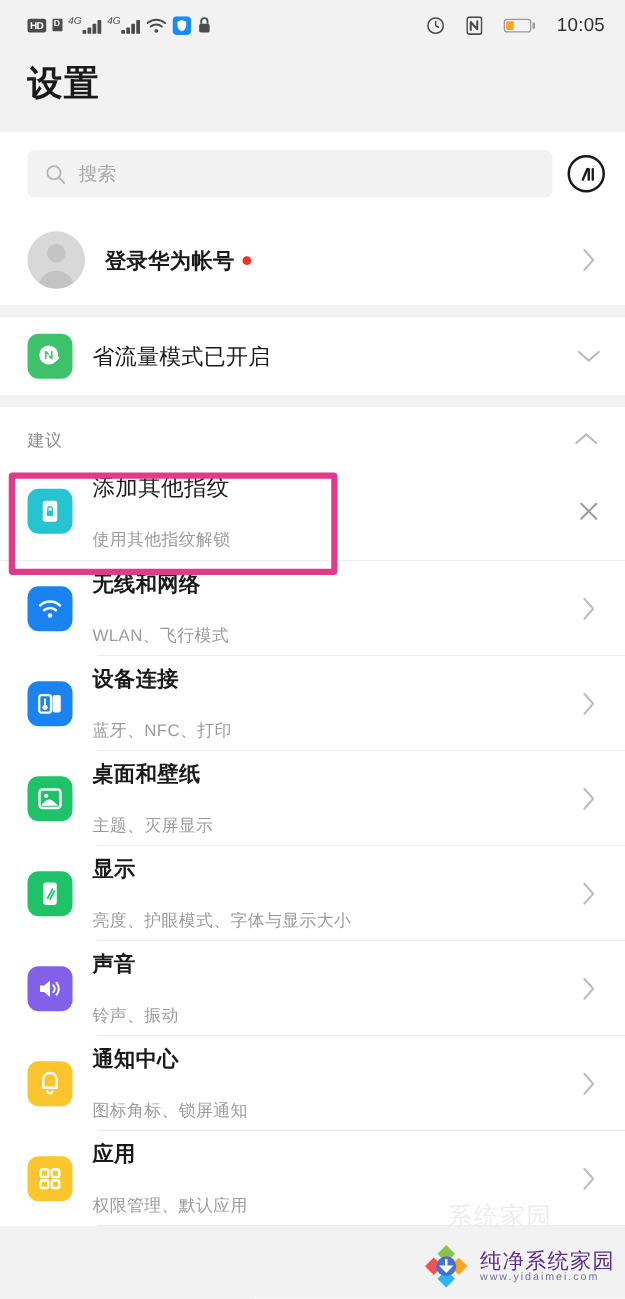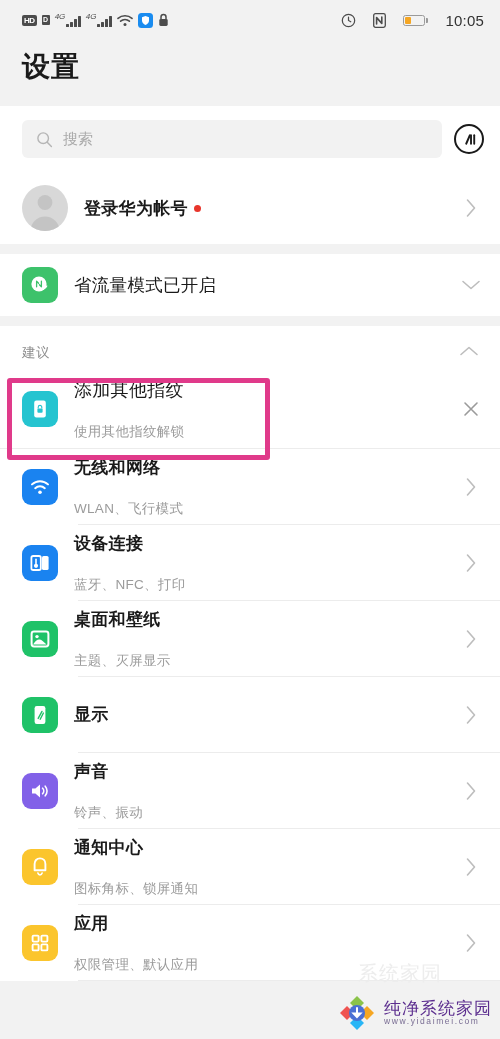--- a/index.html
+++ b/index.html
@@ -367,20 +367,21 @@
 
     <div class="row main-row">
       <div class="appicon" style="background:#1fc268">
         <svg width="24" height="24" viewBox="0 0 24 24">
           <rect x="6.6" y="3" width="10.8" height="18" rx="2.2" fill="#fff"></rect>
           <path d="M10.2 15.4L14 8.4M12.2 16.2L15.4 10" stroke="#1fc268" stroke-width="1.4" stroke-linecap="round"></path>
         </svg>
       </div>
       <div class="row-body">
         <div class="row-title">显示</div>
+        <div class="row-sub">亮度、护眼模式、字体与显示大小</div>
       </div>
       <div class="chev">
         <svg width="12" height="20" viewBox="0 0 12 20">
             <path d="M2.5 2L9.5 10L2.5 18"></path>
           </svg>
       </div>
     </div>
     <div class="divider"></div>
 
     <div class="row main-row">

